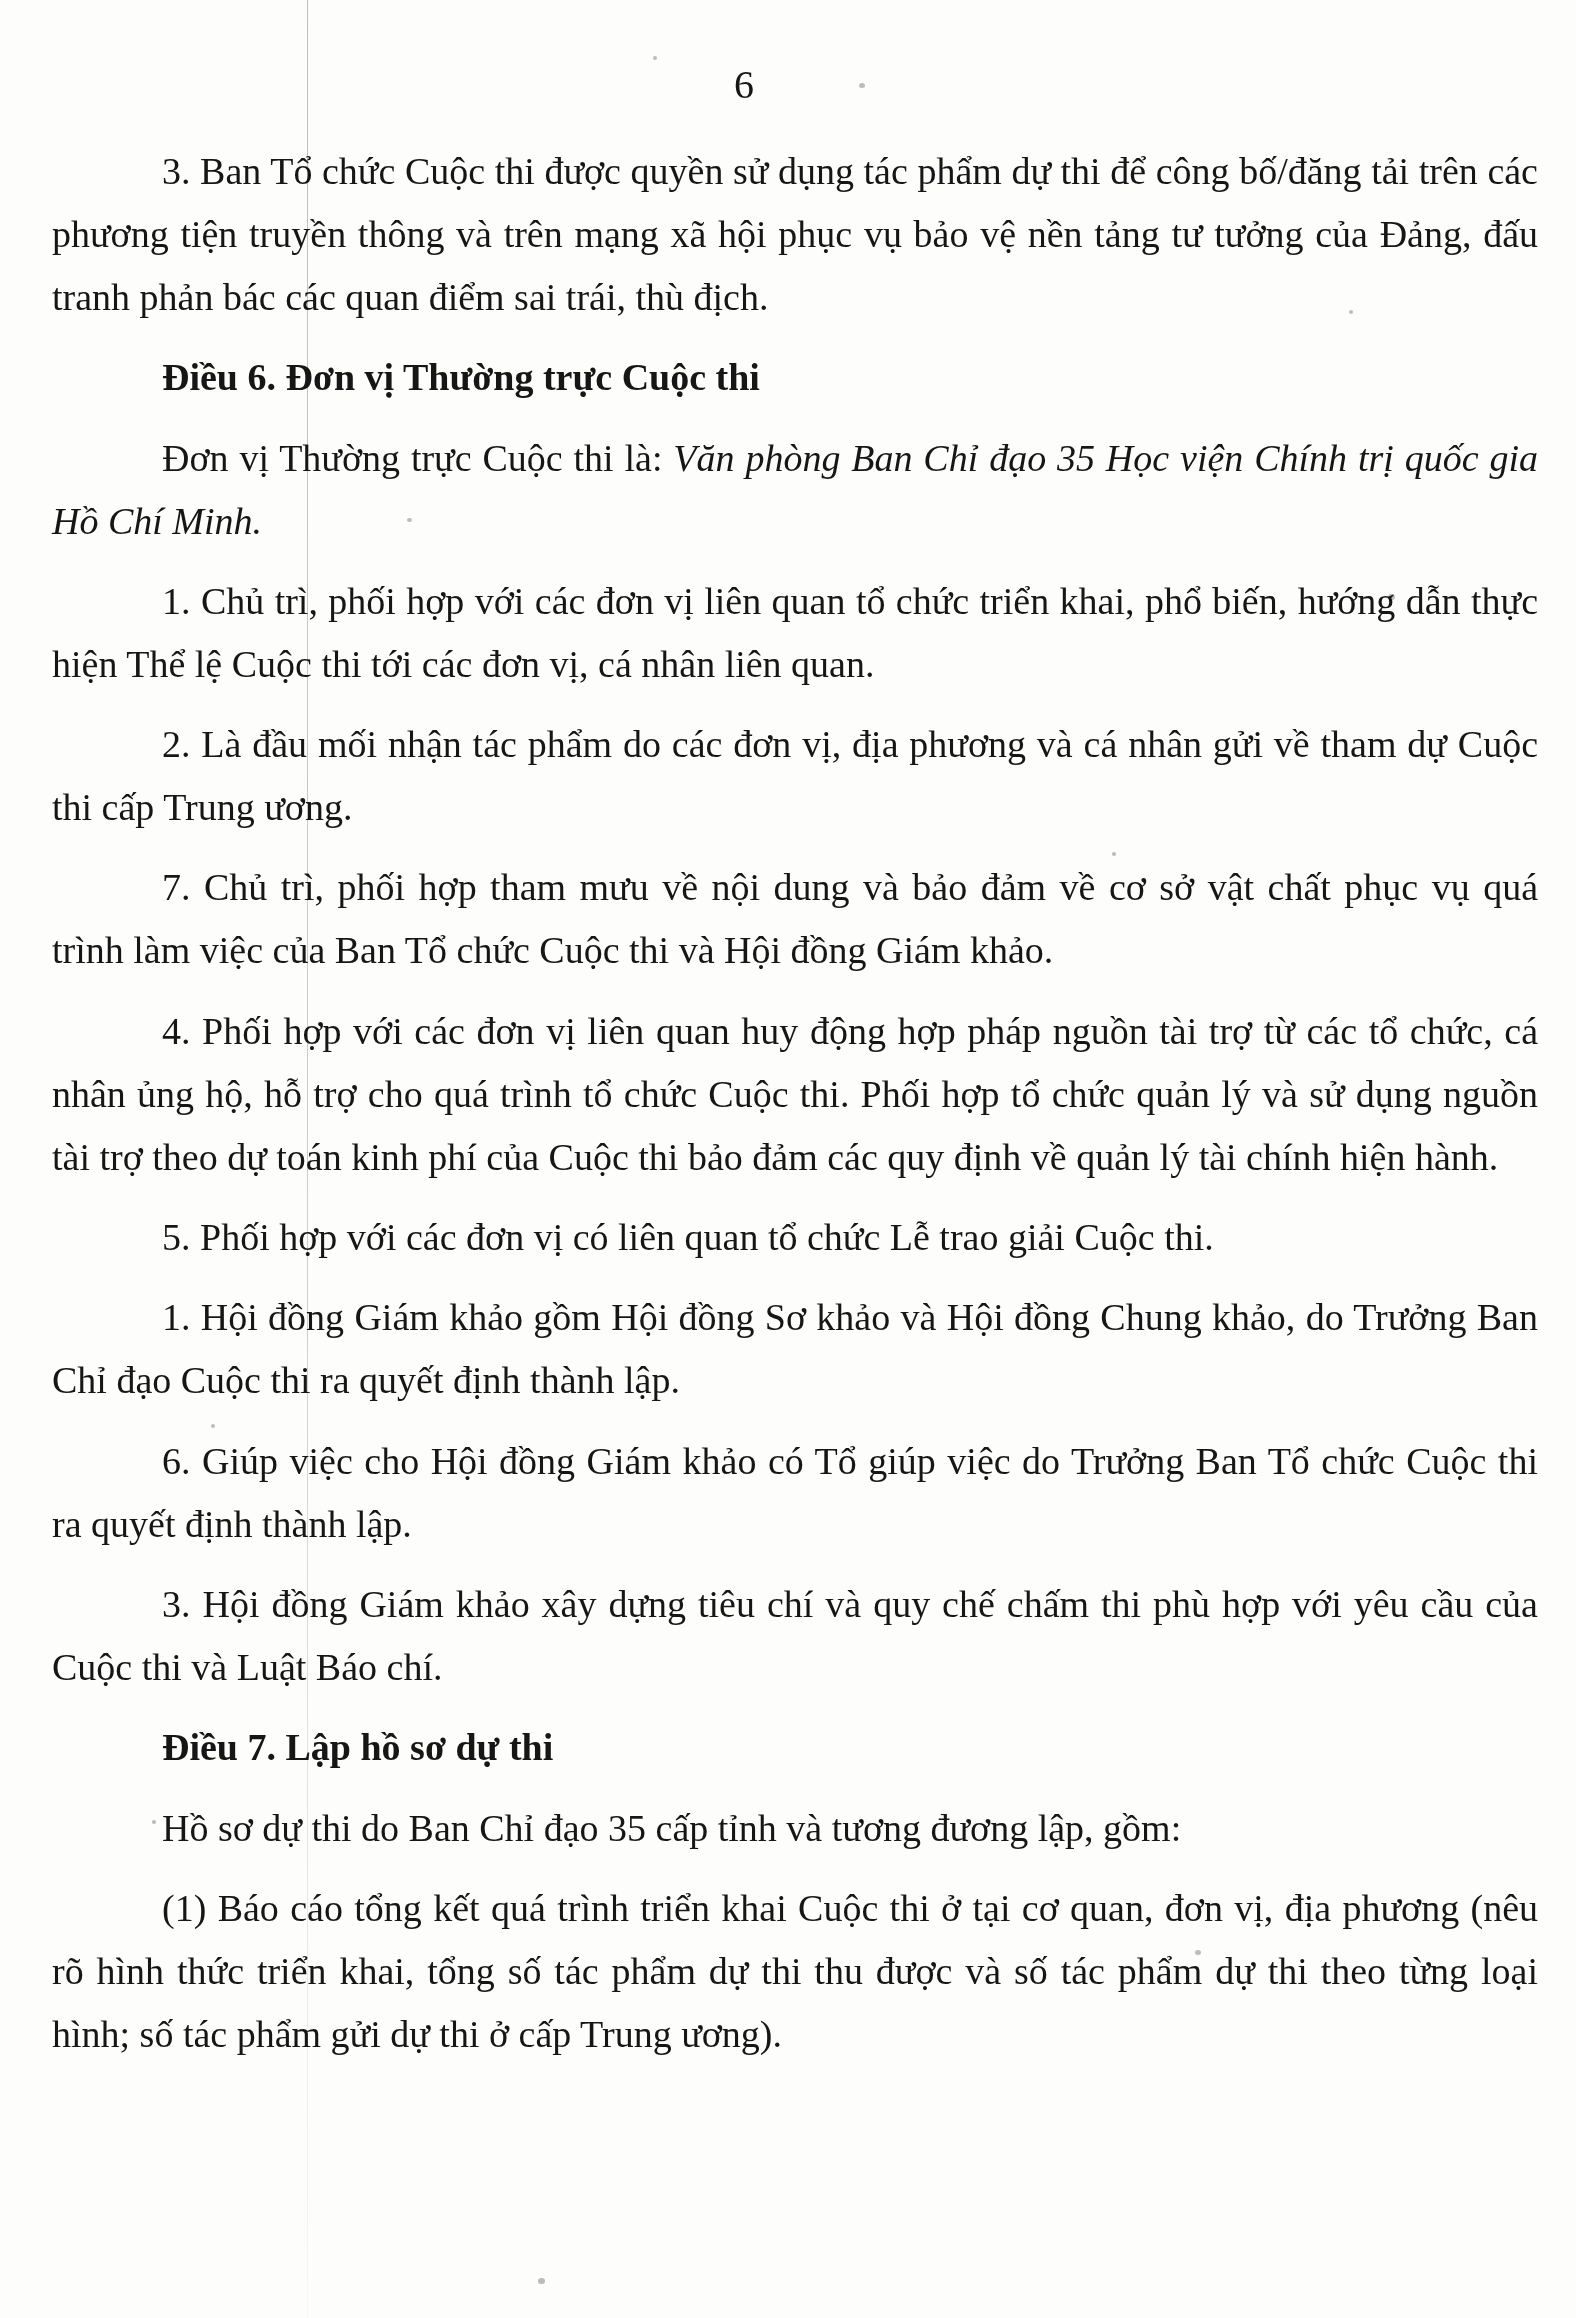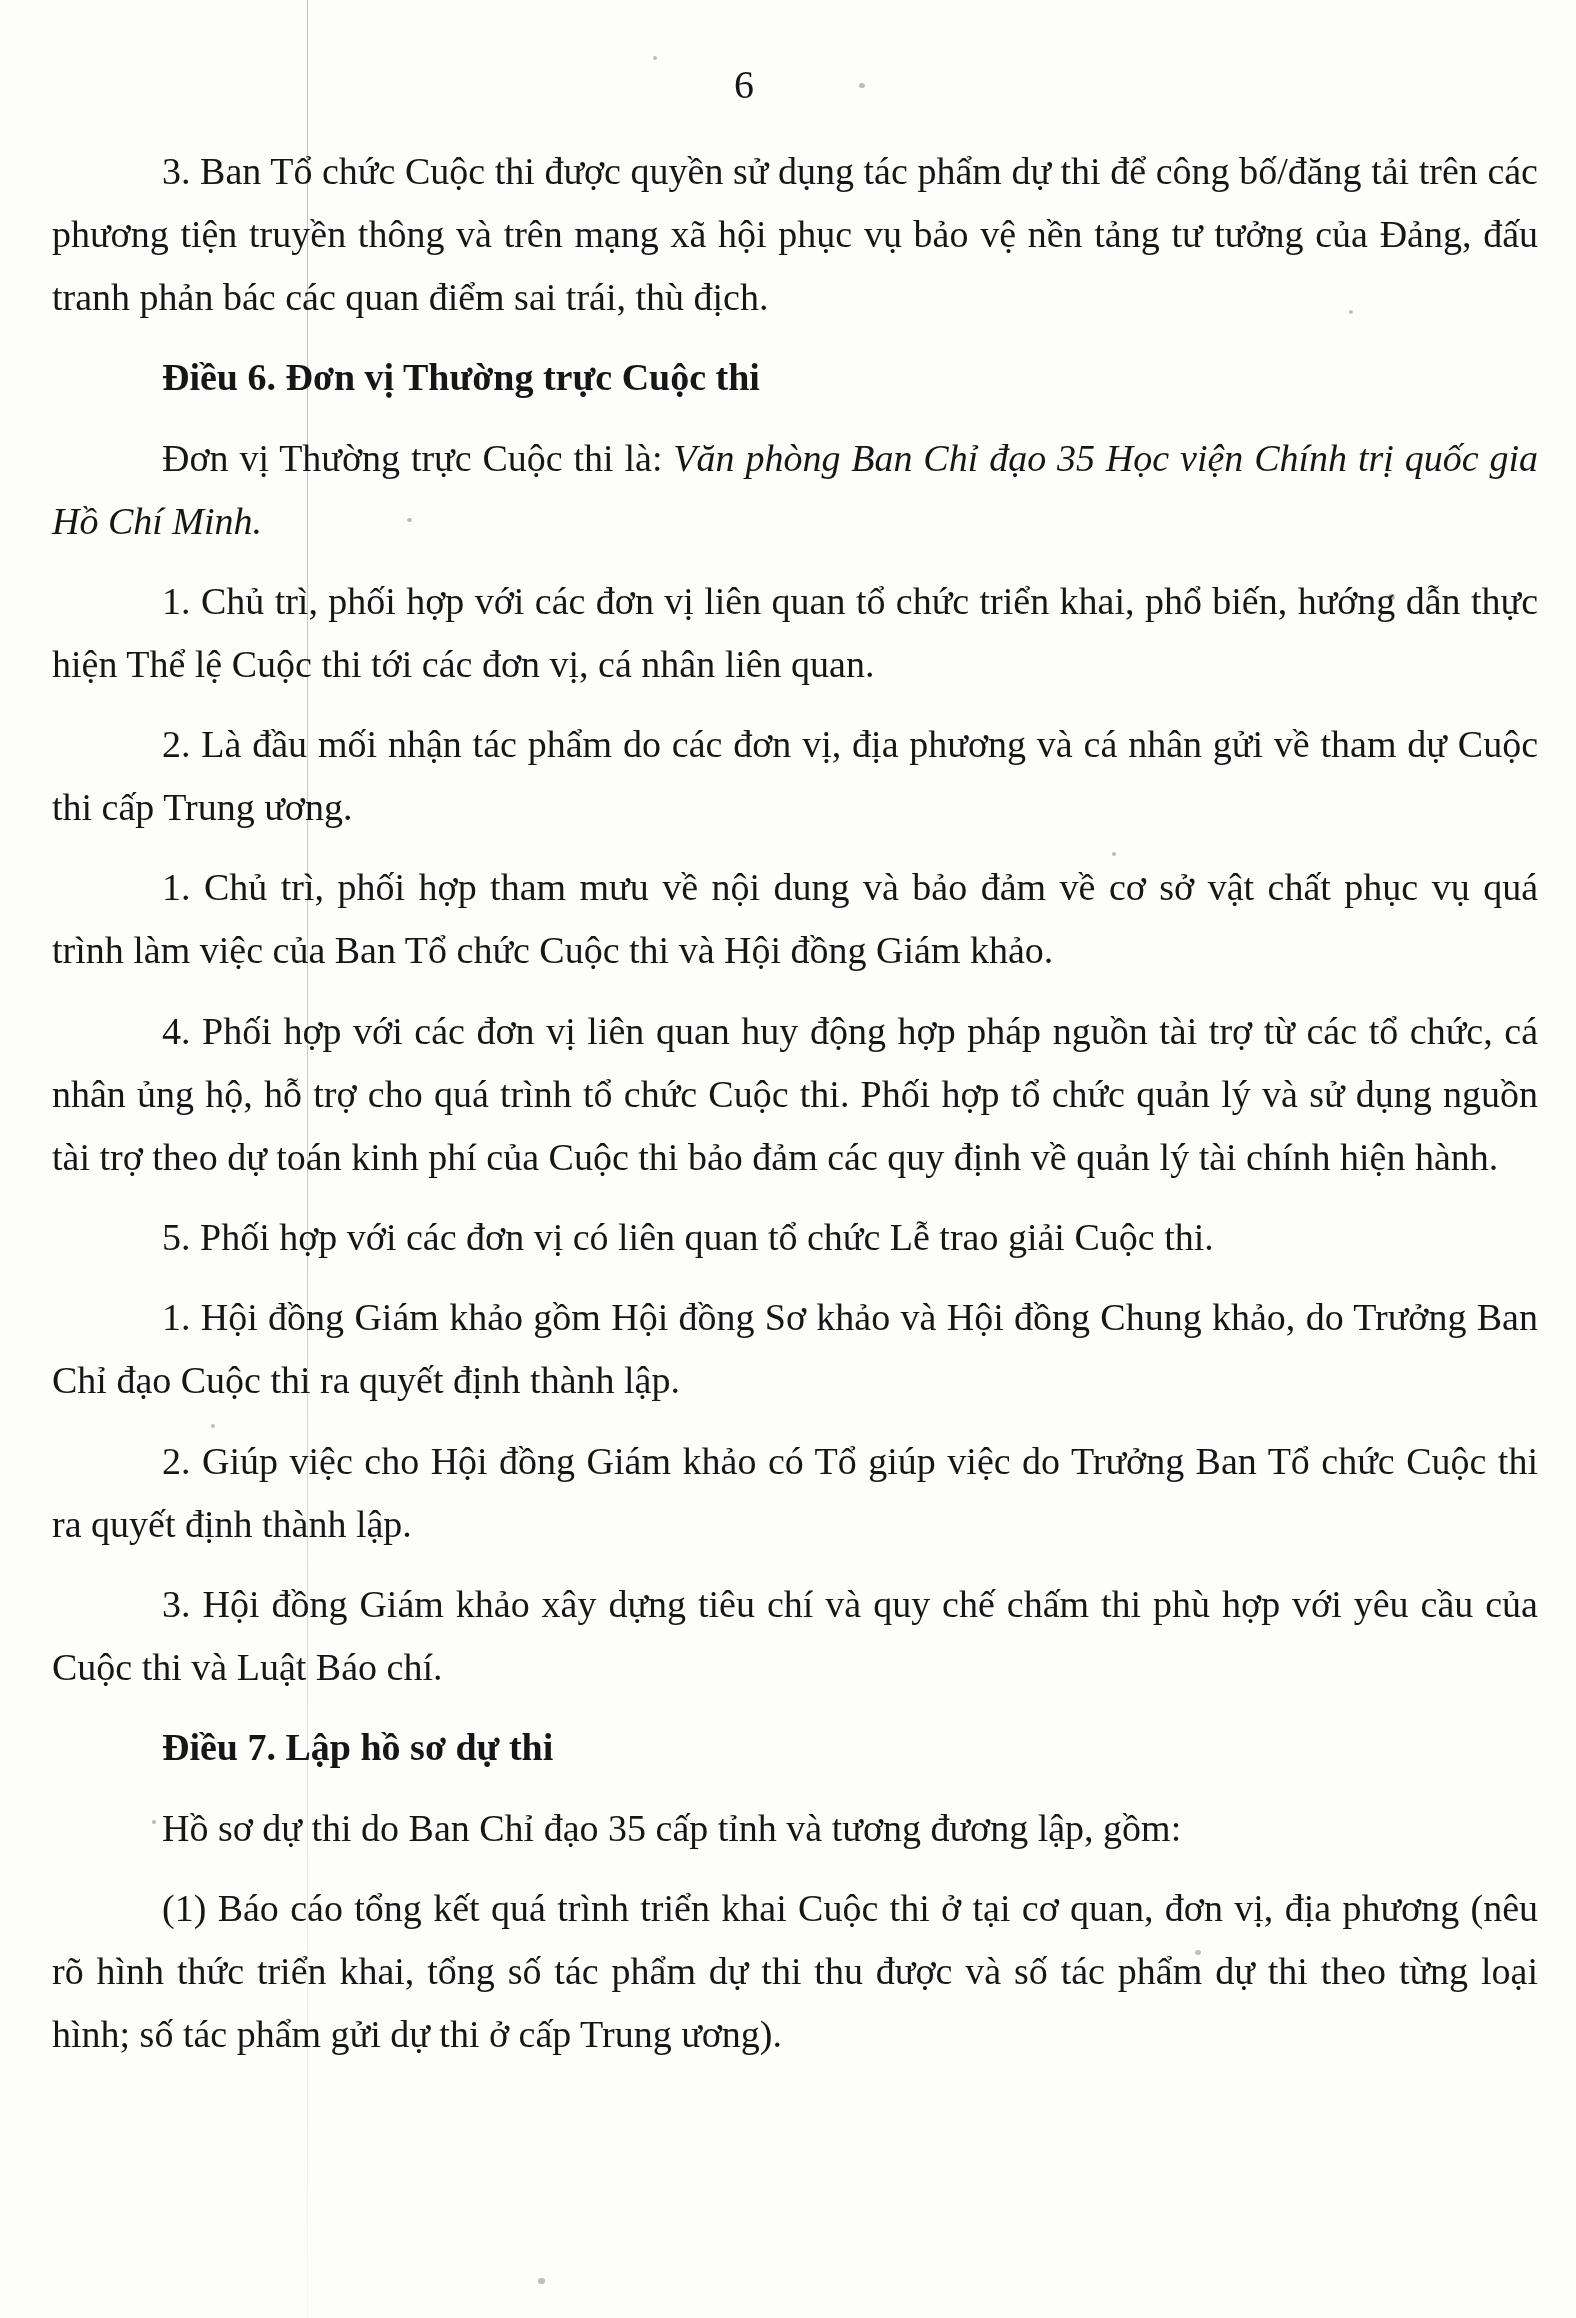--- a/index.html
+++ b/index.html
@@ -82,30 +82,30 @@
 
     <p class="heading">Điều 6. Đơn vị Thường trực Cuộc thi</p>
 
     <p><span>Đơn vị Thường trực Cuộc thi là: </span><span class="italic">Văn phòng Ban Chỉ đạo 35 Học viện Chính trị quốc gia Hồ Chí Minh.</span></p>
 
 
     <p>1. Chủ trì, phối hợp với các đơn vị liên quan tổ chức triển khai, phổ biến, hướng dẫn thực hiện Thể lệ Cuộc thi tới các đơn vị, cá nhân liên quan.</p>
 
     <p>2. Là đầu mối nhận tác phẩm do các đơn vị, địa phương và cá nhân gửi về tham dự Cuộc thi cấp Trung ương.</p>
 
-    <p>1. Chủ trì, phối hợp tham mưu về nội dung và bảo đảm về cơ sở vật chất phục vụ quá trình làm việc của Ban Tổ chức Cuộc thi và Hội đồng Giám khảo.</p>
+    <p>7. Chủ trì, phối hợp tham mưu về nội dung và bảo đảm về cơ sở vật chất phục vụ quá trình làm việc của Ban Tổ chức Cuộc thi và Hội đồng Giám khảo.</p>
 
     <p>4. Phối hợp với các đơn vị liên quan huy động hợp pháp nguồn tài trợ từ các tổ chức, cá nhân ủng hộ, hỗ trợ cho quá trình tổ chức Cuộc thi. Phối hợp tổ chức quản lý và sử dụng nguồn tài trợ theo dự toán kinh phí của Cuộc thi bảo đảm các quy định về quản lý tài chính hiện hành.</p>
 
     <p>5. Phối hợp với các đơn vị có liên quan tổ chức Lễ trao giải Cuộc thi.</p>
 
 
     <p>1. Hội đồng Giám khảo gồm Hội đồng Sơ khảo và Hội đồng Chung khảo, do Trưởng Ban Chỉ đạo Cuộc thi ra quyết định thành lập.</p>
 
-    <p>2. Giúp việc cho Hội đồng Giám khảo có Tổ giúp việc do Trưởng Ban Tổ chức Cuộc thi ra quyết định thành lập.</p>
+    <p>6. Giúp việc cho Hội đồng Giám khảo có Tổ giúp việc do Trưởng Ban Tổ chức Cuộc thi ra quyết định thành lập.</p>
 
     <p>3. Hội đồng Giám khảo xây dựng tiêu chí và quy chế chấm thi phù hợp với yêu cầu của Cuộc thi và Luật Báo chí.</p>
 
     <p class="heading">Điều 7. Lập hồ sơ dự thi</p>
 
     <p>Hồ sơ dự thi do Ban Chỉ đạo 35 cấp tỉnh và tương đương lập, gồm:</p>
 
     <p>(1) Báo cáo tổng kết quá trình triển khai Cuộc thi ở tại cơ quan, đơn vị, địa phương (nêu rõ hình thức triển khai, tổng số tác phẩm dự thi thu được và số tác phẩm dự thi theo từng loại hình; số tác phẩm gửi dự thi ở cấp Trung ương).</p>
 
   </div>

